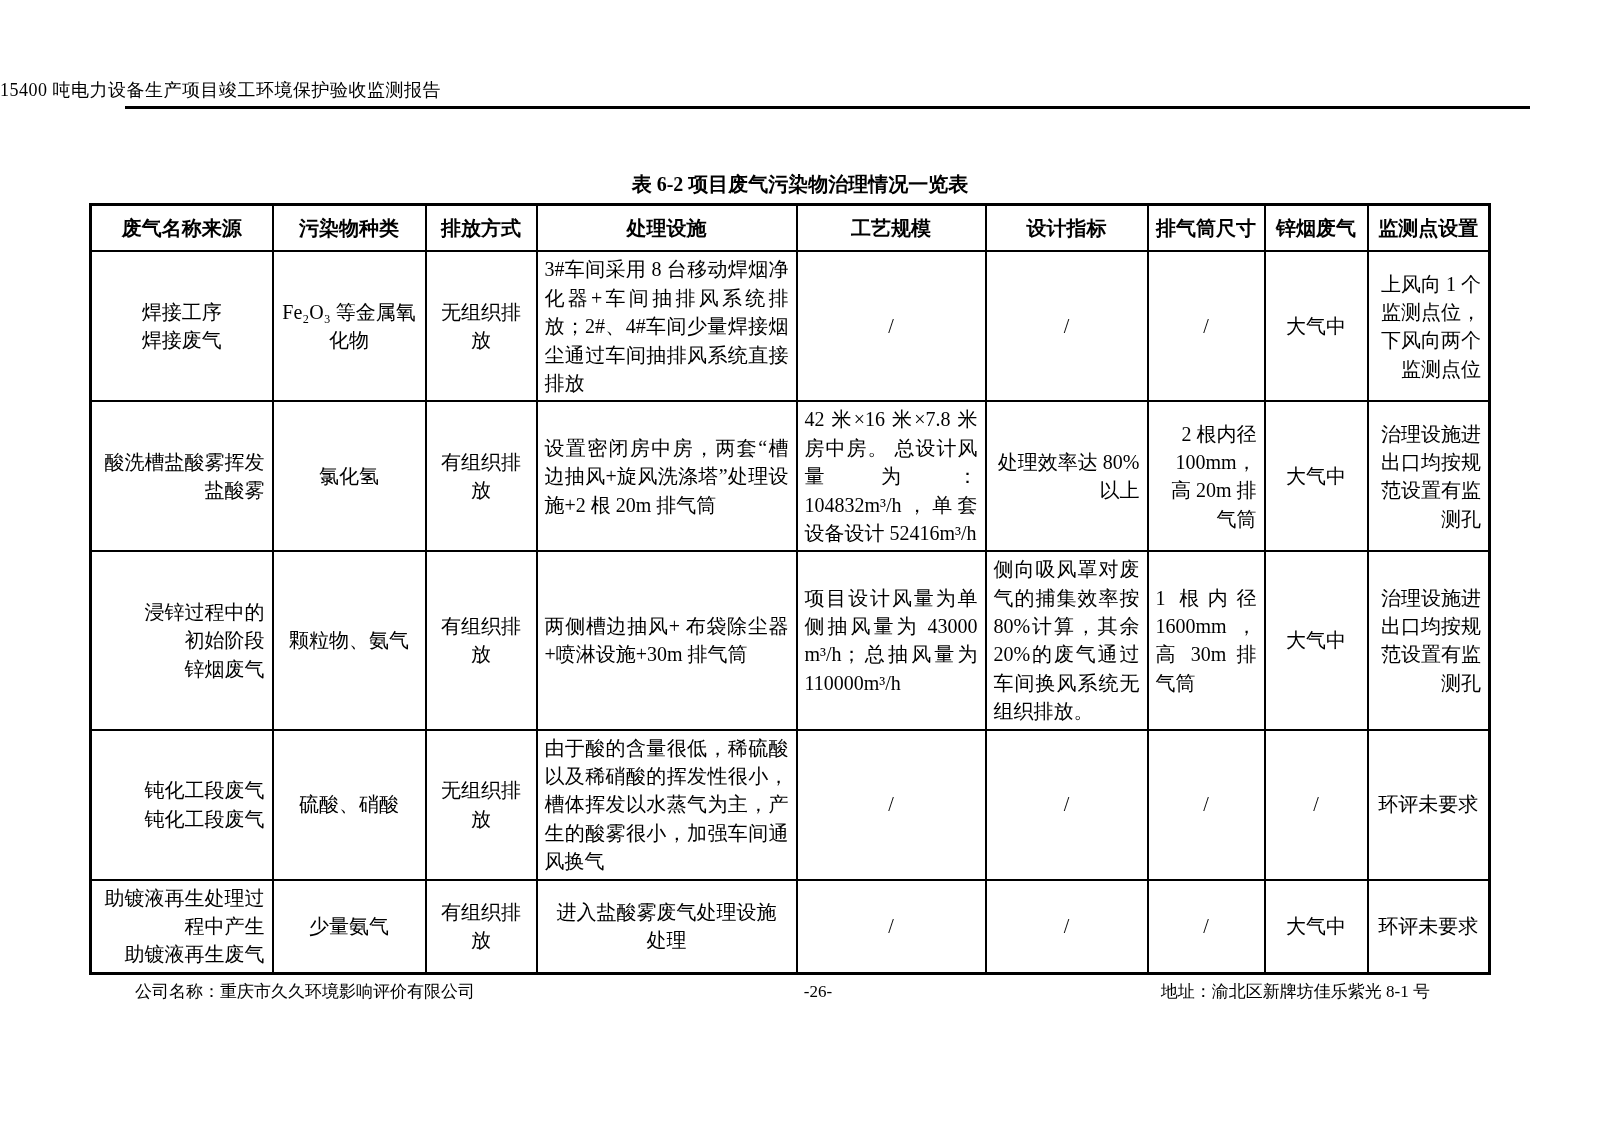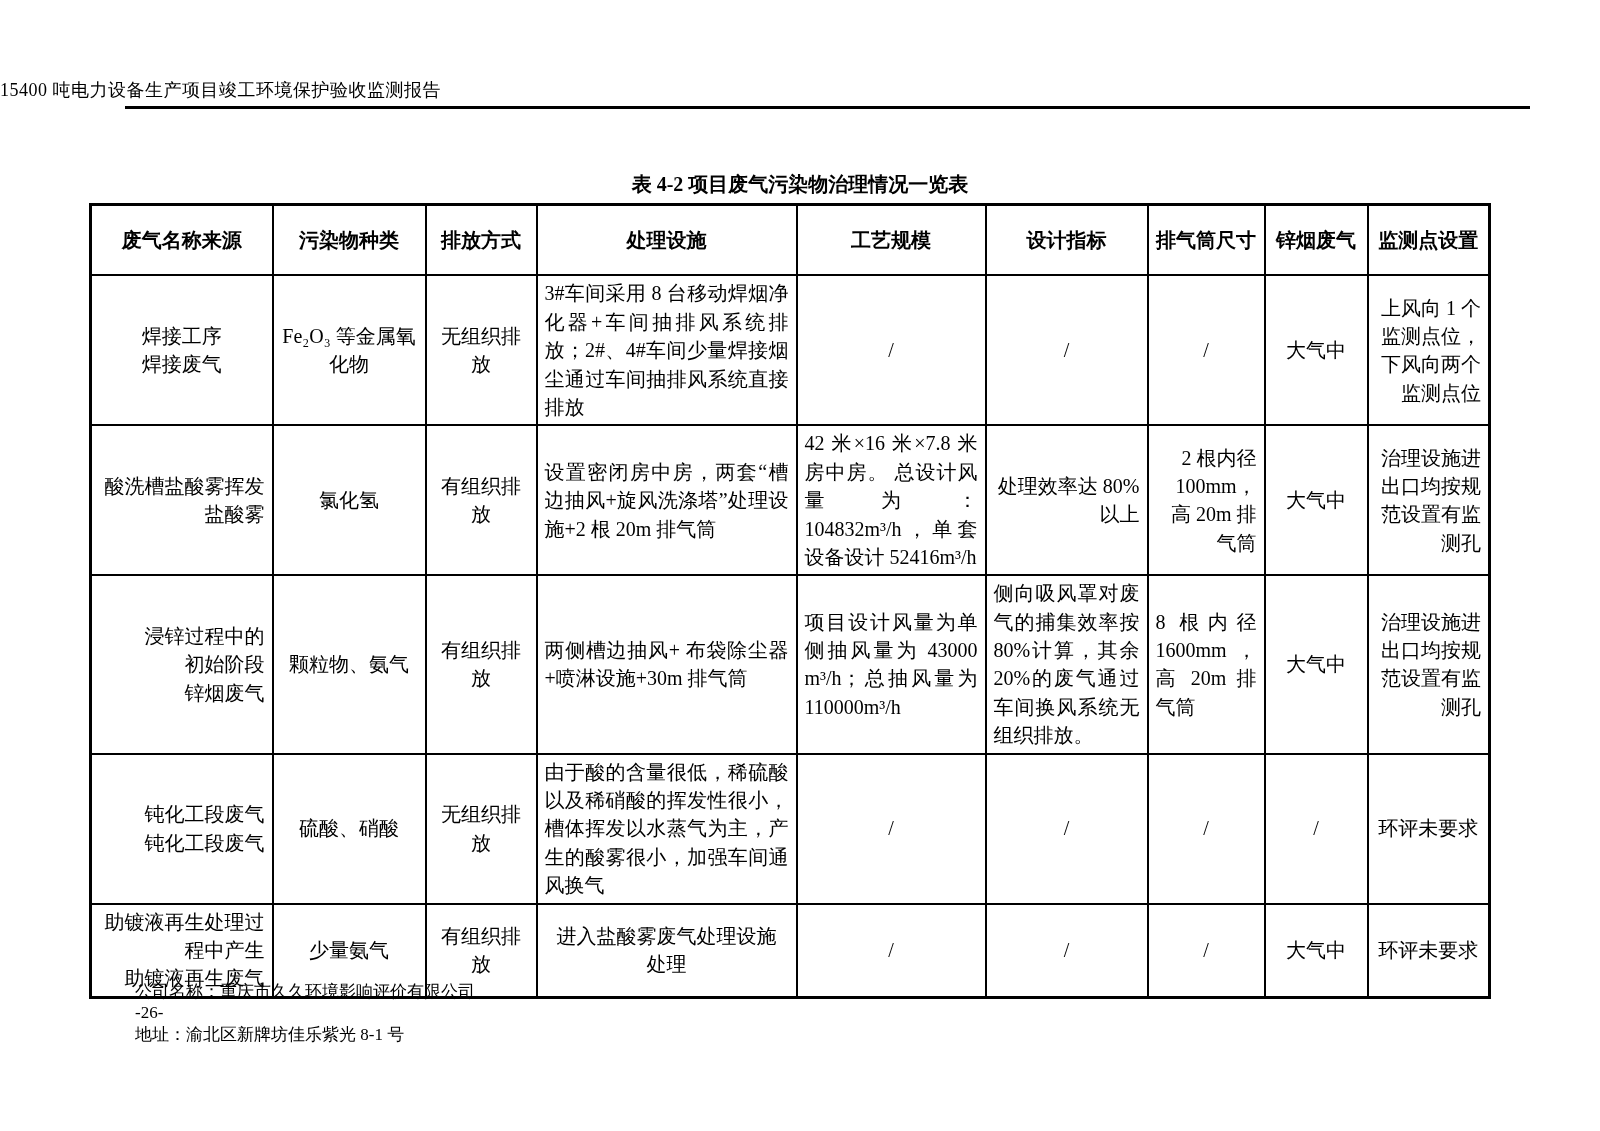--- a/index.html
+++ b/index.html
@@ -55,51 +55,50 @@
     vertical-align: middle;
     white-space: pre-line;
     font-size: 20px;
     line-height: 1.42;
     overflow: hidden;
   }
   table.main thead th {
     font-weight: bold;
     text-align: center;
     height: 28px;
-    padding: 20px 2px;
+    padding: 8px 2px;
   }
   tr.r0 { height: 146px; }
   tr.r1 { height: 138px; }
   tr.r2 { height: 174px; }
   tr.r3 { height: 138px; }
   tr.r4 { height: 80px; padding-left: 41px; }
   .al { text-align: right; }
   .ac { text-align: center; }
   .aj { text-align: justify; }
   .doc-footer {
     position: absolute;
     left: 135px;
     width: 1295px;
     top: 980px;
     display: flex;
     justify-content: space-between;
     align-items: baseline;
     font-size: 17px;
-    flex-direction: column;
   }
 </style>
 </head>
 <body>
 
 <div class="page">
 
   <div class="doc-header-title">15400 吨电力设备生产项目竣工环境保护验收监测报告</div>
   <div class="doc-header-rule"></div>
 
-  <div class="table-title">表 4-2 项目废气污染物治理情况一览表</div>
+  <div class="table-title">表 6-2 项目废气污染物治理情况一览表</div>
 
   <table class="main">
     <colgroup>
       <col style="width:182px">
       <col style="width:153px">
       <col style="width:111px">
       <col style="width:260px">
       <col style="width:189px">
       <col style="width:162px">
       <col style="width:117px">
@@ -146,21 +145,21 @@
       </tr>
       <tr class="r2">
         <td class="al">浸锌过程中的
 初始阶段
 锌烟废气</td>
         <td class="ac">颗粒物、氨气</td>
         <td class="ac">有组织排放</td>
         <td class="aj">两侧槽边抽风+ 布袋除尘器+喷淋设施+30m 排气筒</td>
         <td class="aj">项目设计风量为单侧抽风量为 43000 m³/h；总抽风量为 110000m³/h</td>
         <td class="aj">侧向吸风罩对废气的捕集效率按 80%计算，其余 20%的废气通过车间换风系统无组织排放。</td>
-        <td class="aj">8 根内径 1600mm，高 20m 排气筒</td>
+        <td class="aj">1 根内径 1600mm，高 30m 排气筒</td>
         <td class="ac">大气中</td>
         <td class="al">治理设施进出口均按规范设置有监测孔</td>
       </tr>
       <tr class="r3">
         <td class="al">钝化工段废气
 钝化工段废气</td>
         <td class="ac">硫酸、硝酸</td>
         <td class="ac">无组织排放</td>
         <td class="aj">由于酸的含量很低，稀硫酸以及稀硝酸的挥发性很小，槽体挥发以水蒸气为主，产生的酸雾很小，加强车间通风换气</td>
         <td class="ac">/</td>

